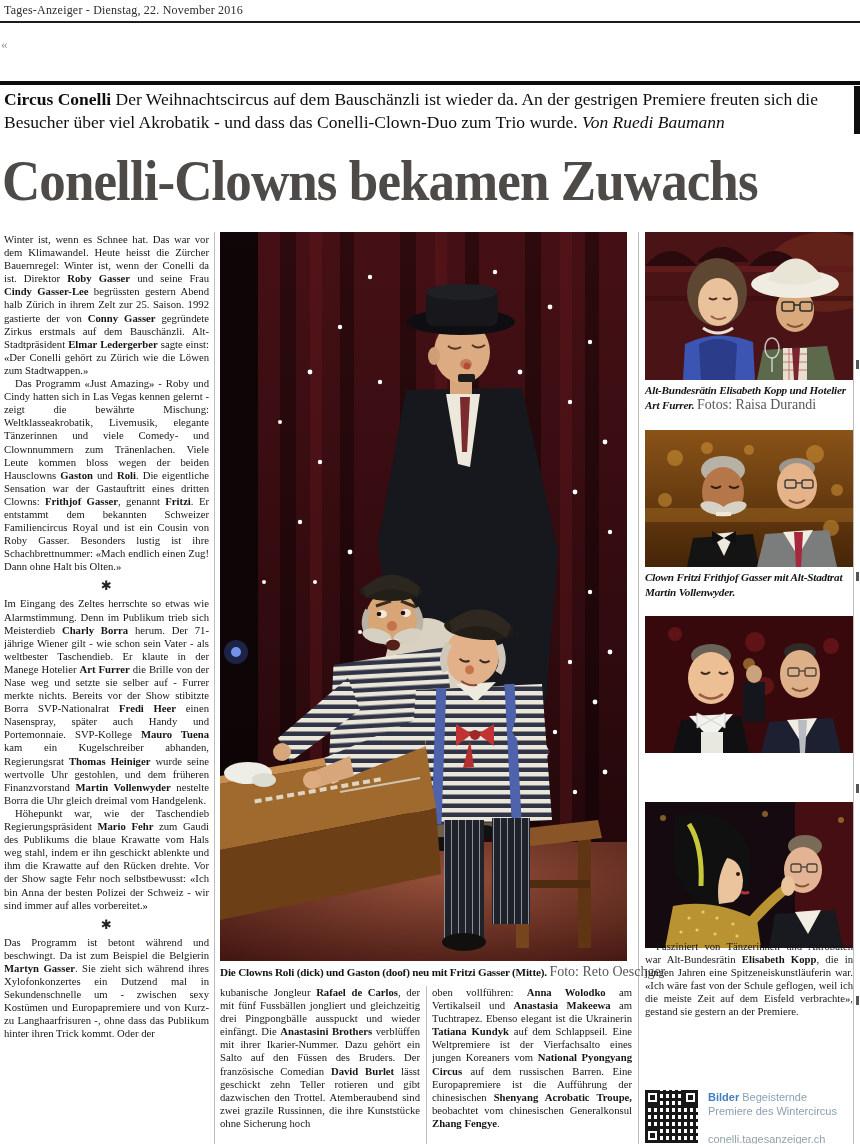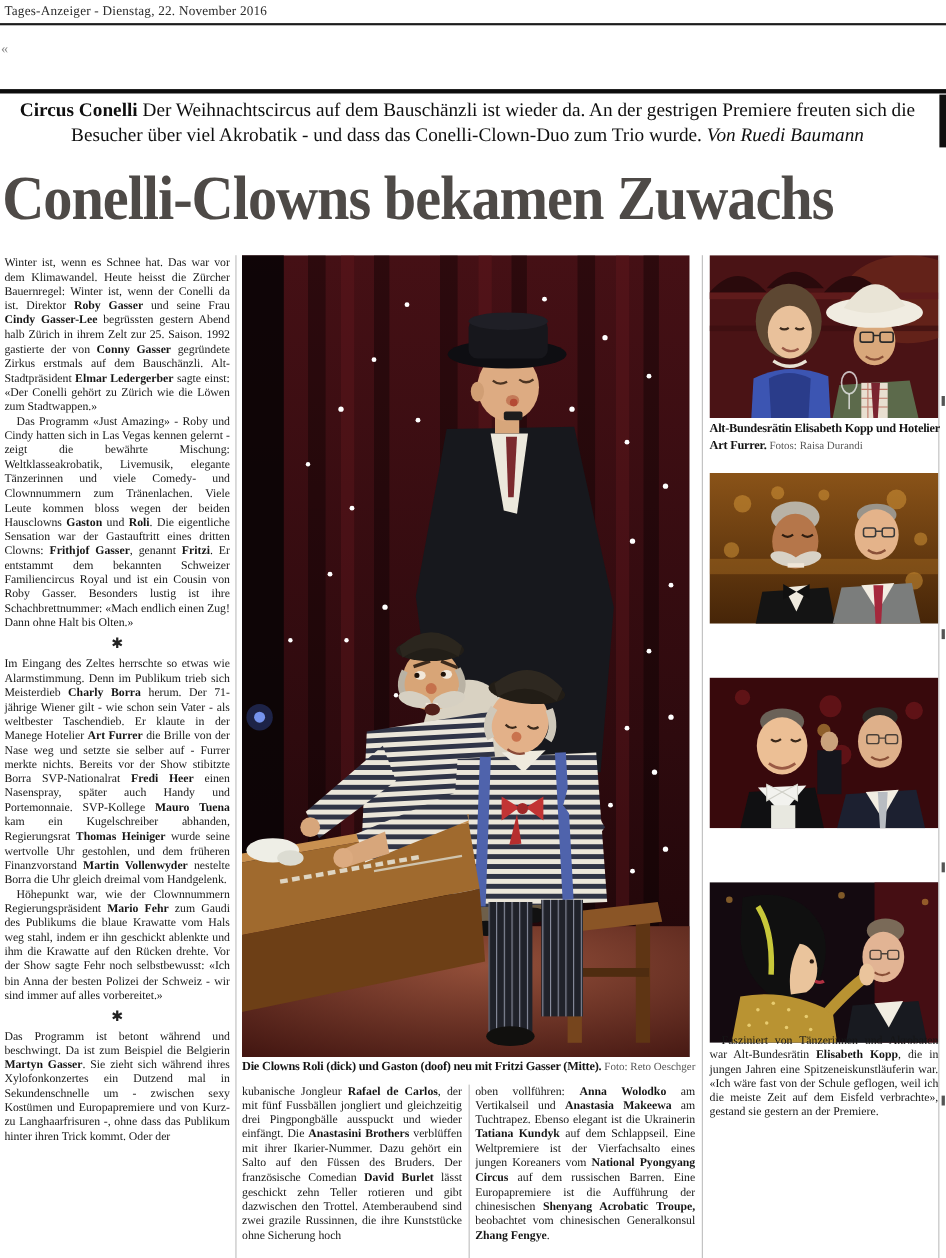--- a/index.html
+++ b/index.html
@@ -3,21 +3,21 @@
 <meta charset="utf-8">
 <style>
   html,body{margin:0;padding:0;background:#e9e9e9;}
   .page{position:relative;width:860px;height:1144px;margin:0 auto;background:#ffffff;overflow:hidden;
         font-family:"Liberation Serif",serif;color:#1b1b1b;}
   
   .masthead{position:absolute;left:4px;top:3px;font-size:12px;color:#2b2b2b;letter-spacing:.2px;}
   .rule-thin{position:absolute;left:0;right:0;top:21px;height:2px;background:#1c1c1c;}
   .margin-mark{position:absolute;left:1px;top:36px;font-size:13px;color:#8a8a8a;}
   .rule-thick{position:absolute;left:0;right:0;top:81px;height:4px;background:#0c0c0c;}
-  .lead{position:absolute;left:4px;top:88px;width:842px;margin:0;font-size:17.5px;line-height:22.5px;color:#0f0f0f;text-align:center;}
+  .lead{position:absolute;left:4px;top:88px;width:842px;margin:0;font-size:17.5px;line-height:22.5px;color:#0f0f0f;}
   .lead b{font-weight:700;}
   .lead i{font-style:italic;}
   .edge-bar{position:absolute;right:0;top:86px;width:6px;height:48px;background:#0f0f0f;}
   .edge-tick{position:absolute;right:1px;width:3px;height:9px;background:#555;}
   .headline{position:absolute;left:2px;top:150px;margin:0;font-size:57px;line-height:62px;font-weight:700;
             color:var(--headline,#4e4a47);letter-spacing:-1px;white-space:nowrap;
             transform:scaleX(.93);transform-origin:left top;}
   
   .vrule{position:absolute;top:232px;height:912px;width:1px;background:#bdbdbd;}
   
@@ -28,24 +28,24 @@
   .left-col{position:absolute;left:4px;top:233px;width:205px;height:909px;overflow:hidden;}
   .bcol{position:absolute;top:986px;width:200px;height:158px;overflow:hidden;}
   .bcol-a{left:220px;}
   .bcol-b{left:432px;}
   .bcol-rule{position:absolute;left:426px;top:986px;width:1px;height:158px;background:#bdbdbd;}
   
   figure{margin:0;padding:0;position:absolute;}
   .main-photo{left:220px;top:232px;width:407px;height:729px;}
   .main-caption{position:absolute;left:220px;top:964px;width:420px;font-size:11.2px;white-space:nowrap;letter-spacing:-.2px;}
   .main-caption b{font-weight:700;color:#141414;}
-  .credit{font-weight:400;font-size:10px;color:#575757;letter-spacing:0;}
+  .credit{font-weight:400;font-size:14px;color:#575757;letter-spacing:0;}
   .rphoto{left:645px;width:208px;}
   .rcap{position:absolute;left:645px;width:210px;font-size:11.2px;line-height:14.5px;letter-spacing:-.2px;}
-  .rcap b{font-weight:700;color:#141414;}
+  .rcap b{font-weight:700;color:#141414;font-style:italic;}
   .rpara{position:absolute;left:645px;top:940px;width:208px;}
   
   .weblink{position:absolute;left:645px;top:1090px;width:210px;height:54px;font-family:"Liberation Sans",sans-serif;}
   .qr{position:absolute;left:0;top:0;width:53px;height:53px;
       background:repeating-linear-gradient(90deg,#171717 0 3px,transparent 3px 6px),
                  repeating-linear-gradient(0deg,#171717 0 3px,#fff 3px 7px);}
   .qr .f{position:absolute;width:15px;height:15px;background:#fff;border:3px solid #171717;box-sizing:border-box;}
   .qr .f::after{content:"";position:absolute;inset:2px;background:#171717;}
   .f.tl{top:0;left:0}.f.tr{top:0;right:0}.f.bl{bottom:0;left:0}
   .wl-text{position:absolute;left:63px;top:1px;width:145px;font-size:11px;line-height:13.5px;}
@@ -75,21 +75,21 @@
 
   <div class="vrule" style="left:214px"></div>
   <div class="vrule" style="left:638px"></div>
   <div class="vrule" style="left:853px"></div>
 
   <div class="left-col">
     <p class="body"><span>Winter ist, wenn es Schnee hat. Das war vor dem Klimawandel. Heute heisst die Zürcher Bauernregel: Winter ist, wenn der Conelli da ist. Direktor </span><b>Roby Gasser</b><span> und seine Frau </span><b>Cindy Gasser-Lee</b><span> begrüssten gestern Abend halb Zürich in ihrem Zelt zur 25. Saison. 1992 gastierte der von </span><b>Conny Gasser</b><span> gegründete Zirkus erstmals auf dem Bauschänzli. Alt-Stadtpräsident </span><b>Elmar Ledergerber</b><span> sagte einst: «Der Conelli gehört zu Zürich wie die Löwen zum Stadtwappen.»</span></p>
     <p class="body ind"><span>Das Programm «Just Amazing» - Roby und Cindy hatten sich in Las Vegas kennen gelernt - zeigt die bewährte Mischung: Weltklasseakrobatik, Livemusik, elegante Tänzerinnen und viele Comedy- und Clownnummern zum Tränenlachen. Viele Leute kommen bloss wegen der beiden Hausclowns </span><b>Gaston</b><span> und </span><b>Roli</b><span>. Die eigentliche Sensation war der Gastauftritt eines dritten Clowns: </span><b>Frithjof Gasser</b><span>, genannt </span><b>Fritzi</b><span>. Er entstammt dem bekannten Schweizer Familiencircus Royal und ist ein Cousin von Roby Gasser. Besonders lustig ist ihre Schachbrettnummer: «Mach endlich einen Zug! Dann ohne Halt bis Olten.»</span></p>
     <div class="divider">✱</div>
     <p class="body"><span>Im Eingang des Zeltes herrschte so etwas wie Alarmstimmung. Denn im Publikum trieb sich Meisterdieb </span><b>Charly Borra</b><span> herum. Der 71-jährige Wiener gilt - wie schon sein Vater - als weltbester Taschendieb. Er klaute in der Manege Hotelier </span><b>Art Furrer</b><span> die Brille von der Nase weg und setzte sie selber auf - Furrer merkte nichts. Bereits vor der Show stibitzte Borra SVP-Nationalrat </span><b>Fredi Heer</b><span> einen Nasenspray, später auch Handy und Portemonnaie. SVP-Kollege </span><b>Mauro Tuena</b><span> kam ein Kugelschreiber abhanden, Regierungsrat </span><b>Thomas Heiniger</b><span> wurde seine wertvolle Uhr gestohlen, und dem früheren Finanzvorstand </span><b>Martin Vollenwyder</b><span> nestelte Borra die Uhr gleich dreimal vom Handgelenk.</span></p>
-    <p class="body ind"><span>Höhepunkt war, wie der Clownnummern Regierungspräsident </span><b>Mario Fehr</b><span> zum Gaudi des Publikums die blaue Krawatte vom Hals weg stahl, indem er ihn geschickt ablenkte und ihm die Krawatte auf den Rücken drehte. Vor der Show sagte Fehr noch selbstbewusst: «Ich bin Anna der besten Polizei der Schweiz - wir sind immer auf alles vorbereitet.»</span></p>
+    <p class="body ind"><span>Höhepunkt war, wie der Taschendieb Regierungspräsident </span><b>Mario Fehr</b><span> zum Gaudi des Publikums die blaue Krawatte vom Hals weg stahl, indem er ihn geschickt ablenkte und ihm die Krawatte auf den Rücken drehte. Vor der Show sagte Fehr noch selbstbewusst: «Ich bin Anna der besten Polizei der Schweiz - wir sind immer auf alles vorbereitet.»</span></p>
     <div class="divider">✱</div>
     <p class="body"><span>Das Programm ist betont während und beschwingt. Da ist zum Beispiel die Belgierin </span><b>Martyn Gasser</b><span>. Sie zieht sich während ihres Xylofonkonzertes ein Dutzend mal in Sekundenschnelle um - zwischen sexy Kostümen und Europapremiere und von Kurz- zu Langhaarfrisuren -, ohne dass das Publikum hinter ihren Trick kommt. Oder der</span></p>
   </div>
 
   <figure class="main-photo">
     <svg width="407" height="729" viewBox="0 0 407 729">
       <defs>
         <linearGradient id="cg" x1="0" y1="0" x2="0" y2="1">
           <stop offset="0" stop-color="#451015"></stop>
             <stop offset=".6" stop-color="#2e0a0e"></stop>
@@ -349,20 +349,21 @@
       <ellipse cx="152" cy="56" rx="20" ry="23" fill="#e4b38a"></ellipse>
       <rect x="140" y="50" width="11" height="8" rx="2" fill="none" stroke="#3a3a3a" stroke-width="1.4"></rect>
       <rect x="157" y="50" width="11" height="8" rx="2" fill="none" stroke="#3a3a3a" stroke-width="1.4"></rect>
       <line x1="151" y1="53" x2="157" y2="53" stroke="#3a3a3a" stroke-width="1.4"></line>
       <path d="M144,70 q8,6 16,0" stroke="#8a5038" stroke-width="2" fill="none"></path>
       <path d="M120,104 L184,100 L192,137 L112,137 Z" fill="#7b7d7c"></path>
       <polygon points="138,102 168,100 153,126" fill="#f2ede2"></polygon>
       <polygon points="149,102 158,102 156,137 151,137" fill="#a5283c"></polygon>
     </svg>
   </figure>
+  <div class="rcap" style="top:570px"><b>Clown Fritzi Frithjof Gasser mit Alt-Stadtrat Martin Vollenwyder.</b></div>
 
   <figure class="rphoto" style="top:616px;height:137px">
     <svg width="208" height="137" viewBox="0 0 208 137">
       <rect width="208" height="137" fill="#38090c"></rect>
       <g fill="#7a1a1e" opacity=".6">
         <circle cx="110" cy="26" r="10"></circle>
           <circle cx="30" cy="18" r="7"></circle>
           <circle cx="186" cy="30" r="8"></circle>
           <circle cx="120" cy="70" r="9"></circle>
       </g>
@@ -424,14 +425,23 @@
       <path d="M150,82 q7,5 14,0" stroke="#8a5038" stroke-width="2" fill="none"></path>
       <path d="M130,112 L190,108 L198,146 L124,146 Z" fill="#181a20"></path>
       <polygon points="150,110 176,108 163,132" fill="#f2ede2"></polygon>
       <path d="M108,118 Q128,96 142,86" stroke="#b99332" stroke-width="10" fill="none"></path>
       <ellipse cx="143" cy="84" rx="7" ry="10" fill="#eac49c"></ellipse>
     </svg>
   </figure>
 
   <p class="body ind rpara"><span>Fasziniert von Tänzerinnen und Akrobaten war Alt-Bundesrätin </span><b>Elisabeth Kopp</b><span>, die in jungen Jahren eine Spitzeneiskunstläuferin war. «Ich wäre fast von der Schule geflogen, weil ich die meiste Zeit auf dem Eisfeld verbrachte», gestand sie gestern an der Premiere.</span></p>
 
+  <div class="weblink">
+    <div class="qr">
+      <span class="f tl"></span>
+      <span class="f tr"></span>
+      <span class="f bl"></span>
+    </div>
+    <div class="wl-text"><span class="wl-label">Bilder</span><span class="wl-desc"> Begeisternde Premiere des Wintercircus</span></div>
+    <div class="wl-url">conelli.tagesanzeiger.ch</div>
+  </div>
 
 </div>
 
 </body></html>

